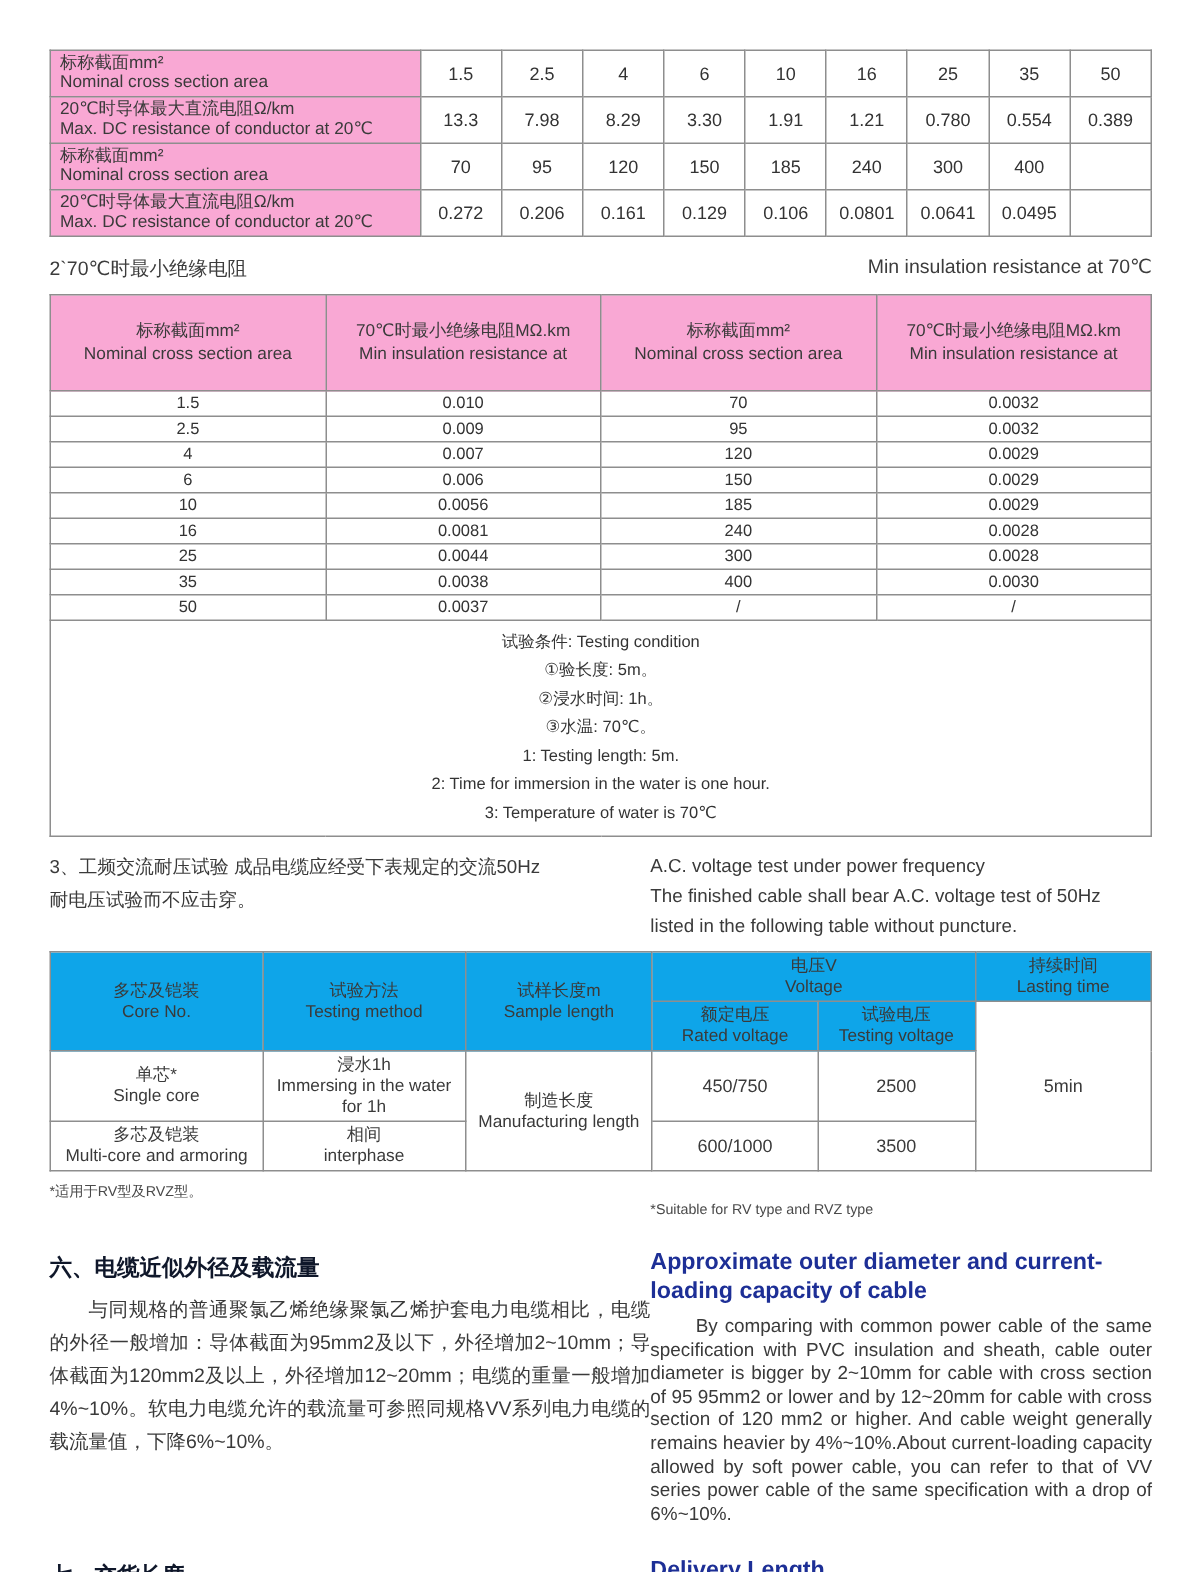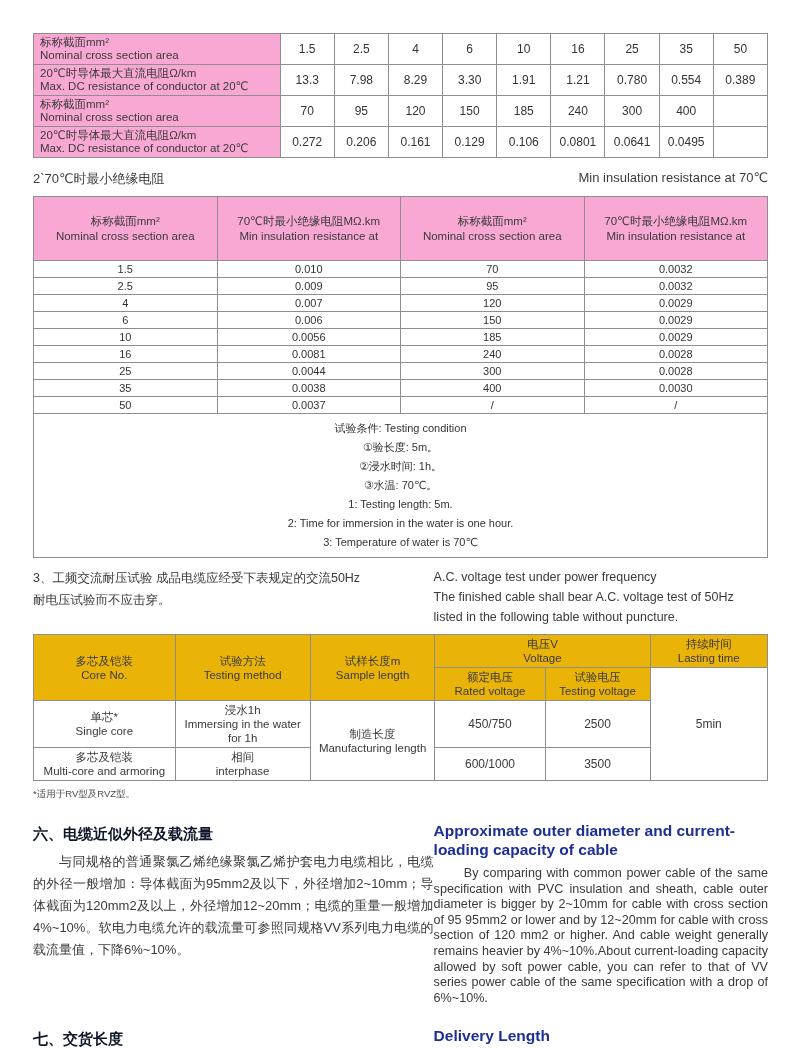--- a/index.html
+++ b/index.html
@@ -35,21 +35,21 @@
 
   
   .two-col { display:flex; }
   .two-col .col-left { flex:1; }
   .two-col .col-right { width:45.5%; flex:none; }
   .s3 { margin-top:9px; margin-bottom:7px; }
   .s3 .zh div { font-size:12.5px; line-height:22px; }
   .s3 .en div { font-size:12.5px; line-height:20px; }
 
   
-  .t3 th { background:#eab308; }
+  .t3 th { background:#0ea5e9; }
   .t3 th, .t3 td { text-align:center; font-size:11.5px; line-height:14px; padding:2px 3px; color:#3a3a3a; }
   .t3 .r1 { height:31px; }
   .t3 .r2 { height:30px; }
   .t3 .r3 { height:40px; }
   .t3 .r4 { height:30px; }
   .t3 .num { font-size:12px; }
 
   
   .footnote-row { display:flex; margin-top:7px; font-size:9.5px; color:#4a4a4a;flex-direction:column; }
   .footnote-row .right { margin-left:auto; width:45.5%; }
@@ -318,20 +318,21 @@
           <div>interphase</div>
         </td>
         <td class="num">600/1000</td>
         <td class="num">3500</td>
       </tr>
     </tbody>
   </table>
 
   <div class="footnote-row">
     <span>*适用于RV型及RVZ型。</span>
+    <span class="right">*Suitable for RV type and RVZ type</span>
   </div>
 
   <div class="two-col">
     <div class="col-left">
       <div class="sec-heading-zh">六、电缆近似外径及载流量</div>
       <p class="para-zh">与同规格的普通聚氯乙烯绝缘聚氯乙烯护套电力电缆相比，电缆的外径一般增加：导体截面为95mm2及以下，外径增加2~10mm；导体截面为120mm2及以上，外径增加12~20mm；电缆的重量一般增加4%~10%。软电力电缆允许的载流量可参照同规格VV系列电力电缆的载流量值，下降6%~10%。</p>
     </div>
     <div class="col-right">
       <div class="sec-heading-en">Approximate outer diameter and current-loading capacity of cable</div>
       <p class="para-en">By comparing with common power cable of the same specification with PVC insulation and sheath, cable outer diameter is bigger by 2~10mm for cable with cross section of 95 95mm2 or lower and by 12~20mm for cable with cross section of 120 mm2 or higher. And cable weight generally remains heavier by 4%~10%.About current-loading capacity allowed by soft power cable, you can refer to that of VV series power cable of the same specification with a drop of 6%~10%.</p>

